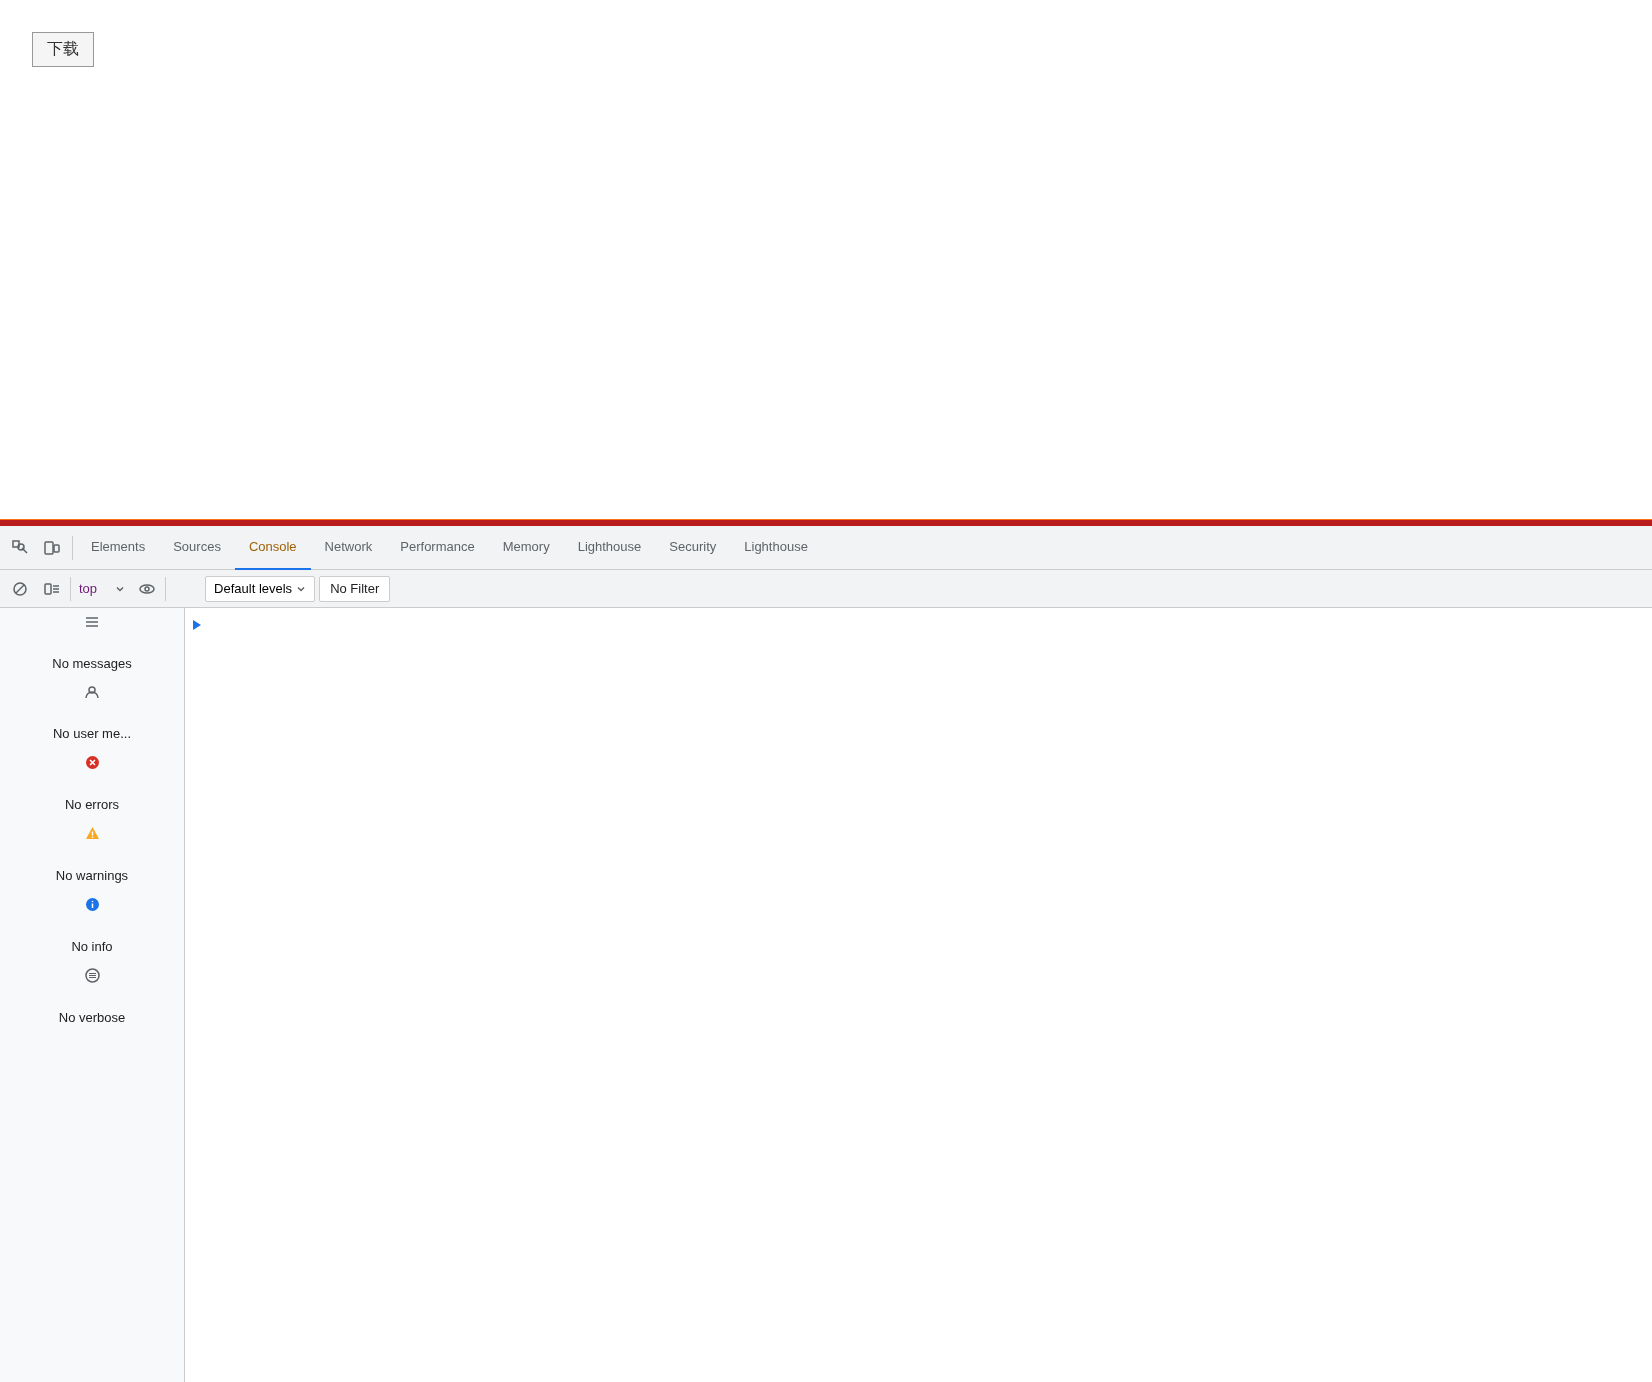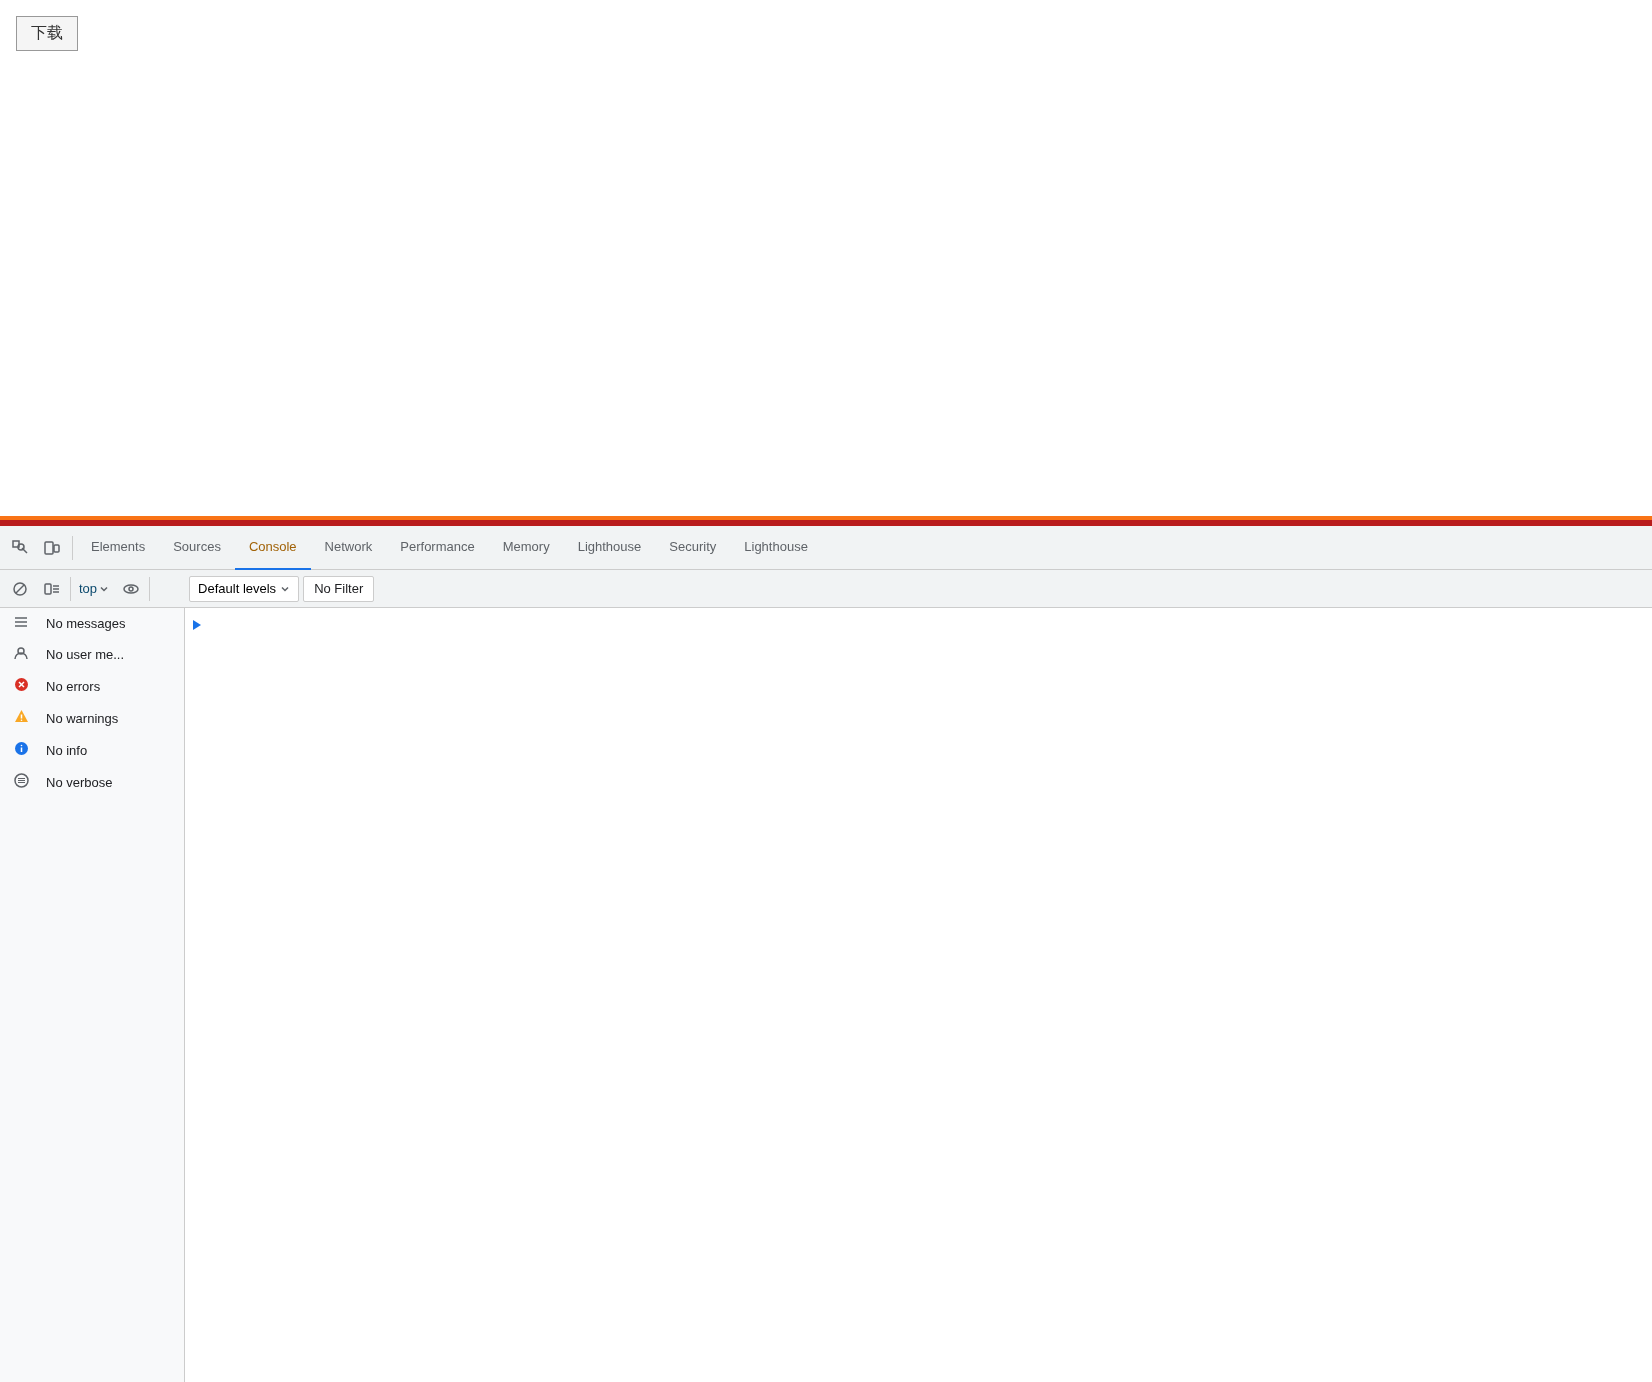--- a/index.html
+++ b/index.html
@@ -3,22 +3,22 @@
   <meta charset="utf-8">
   <style>
     * { margin: 0; padding: 0; box-sizing: border-box; }
     body { font-family: -apple-system, BlinkMacSystemFont, 'Segoe UI', sans-serif; background: #fff; width: 1652px; height: 1382px; overflow: hidden; }
 
     
     .page-content {
       background: #fff;
       height: 520px;
       position: relative;
-      border-bottom: 4px solid #f97316;
-      padding: 16px;
+      border-bottom: 1px solid #f97316;
+      padding: 32px;
     }
 
     .download-button {
       border: 1px solid #999;
       background: #f5f5f5;
       padding: 6px 14px;
       font-size: 16px;
       cursor: pointer;
       color: #333;
     }
@@ -104,24 +104,24 @@
       font-size: 15px;
       border-radius: 4px;
     }
 
     .top-selector {
       display: flex;
       align-items: center;
       background: transparent;
       border: none;
       font-size: 13px;
-      color: #0c4a6e;
+      color: #701a75;
       cursor: pointer;
       padding: 2px 4px;
-      gap: 2px;
+      gap: 18px;
     }
 
     .console-filter-input {
       flex: 1;
       height: 26px;
       border: 1px solid #ccc;
       border-radius: 2px;
       padding: 0 8px;
       font-size: 13px;
       background: #fff;
@@ -173,25 +173,26 @@
     .console-sidebar {
       width: 185px;
       background: #f8f9fa;
       border-right: 1px solid #ccc;
       overflow-y: auto;
     }
 
     .sidebar-item {
       display: flex;
       align-items: center;
-      gap: 16px;
+      gap: 24px;
       padding: 7px 12px;
       font-size: 13px;
       color: #202124;
       cursor: pointer;
+      flex-direction: column;
     }
 
     .sidebar-item-icon {
       font-size: 14px;
       width: 18px;
       text-align: center;
       flex-shrink: 0;
     }
 
     

